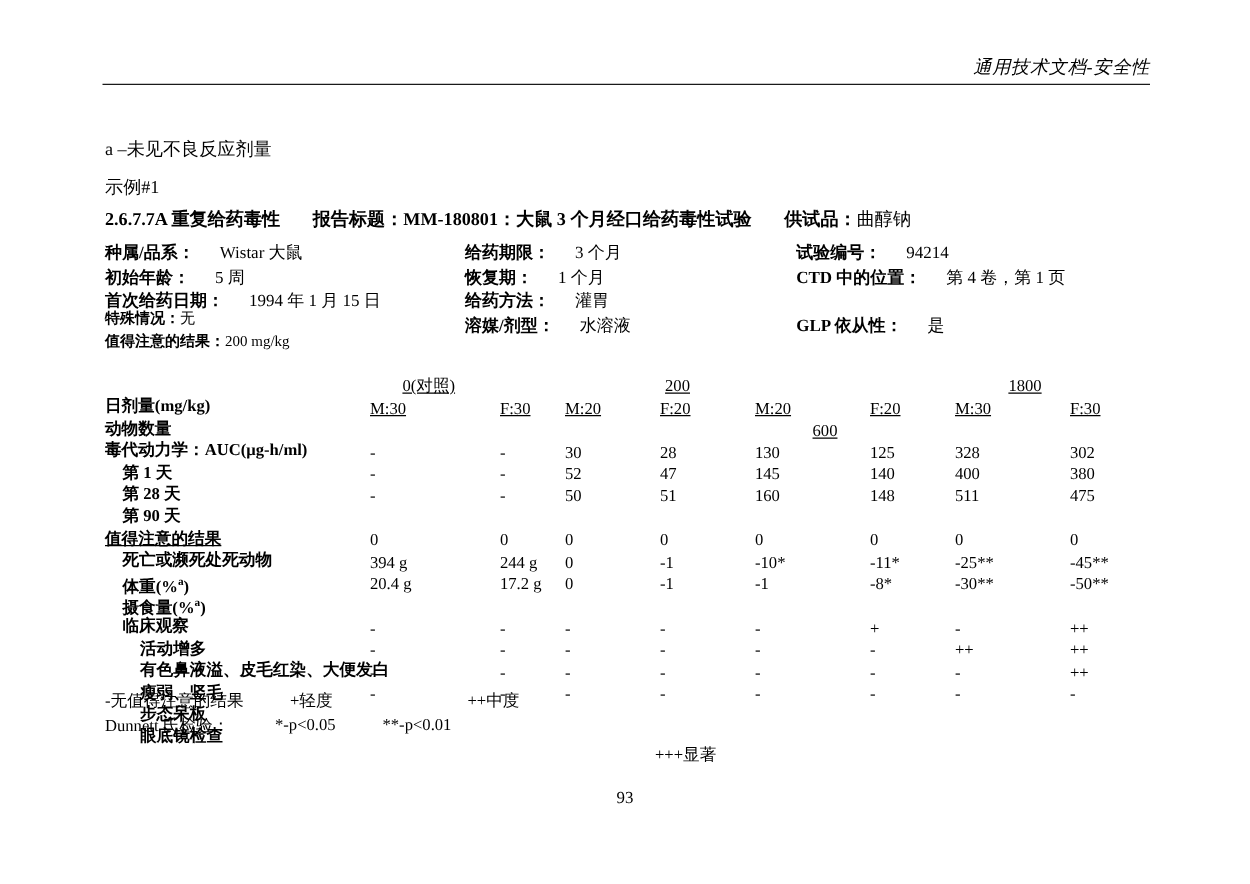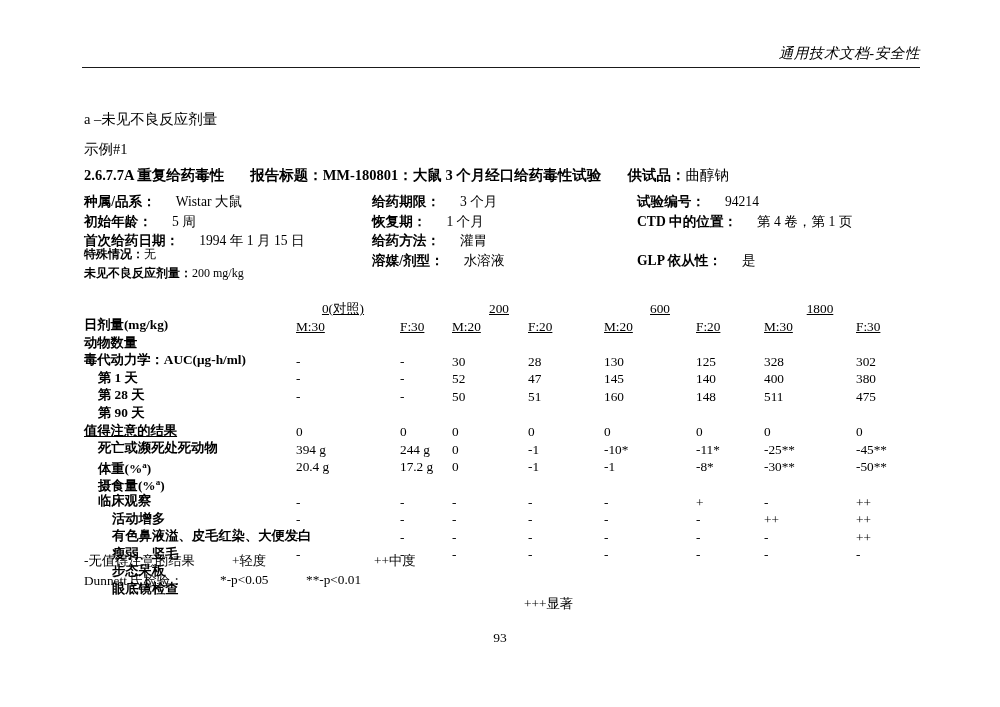--- a/index.html
+++ b/index.html
@@ -134,22 +134,22 @@
   .cell.u { text-decoration: underline; }
 
   .dosehdr {
     position: absolute;
     top: 0;
     text-align: center;
     text-decoration: underline;
     white-space: nowrap;
   }
   .dosehdr.d0 { left: 206px; width: 106px; }
-  .dosehdr.d1 { left: 362px; width: 106px; }
-  .dosehdr.d2 { left: 514px; width: 124px; }
+  .dosehdr.d1 { left: 362px; width: 106px; text-align: right; }
+  .dosehdr.d2 { left: 514px; width: 124px; margin-top: 36px; }
   .dosehdr.d3 { left: 674px; width: 124px; }
 
   
   .foot {
     position: absolute;
     left: 84px;
     font-size: 13.3px;
     white-space: nowrap;
   }
   .f1 { top: 552px; }
@@ -206,21 +206,21 @@
     <div class="meta-col c3">
       <div class="meta-row"><b>试验编号：</b><span class="val">94214</span></div>
       <div class="meta-row"><b>CTD 中的位置：</b><span class="val">第 4 卷，第 1 页</span></div>
       <div class="meta-row spacer">&nbsp;</div>
       <div class="meta-row"><b>GLP 依从性：</b><span class="val">是</span></div>
     </div>
 
   </div>
 
   <div class="special sp1"><b>特殊情况：</b><span>无</span></div>
-  <div class="special sp2"><b>未见不良反应剂量：</b><span>200 mg/kg</span></div>
+  <div class="special sp2"><b>值得注意的结果：</b><span>200 mg/kg</span></div>
 
   <div class="tbl">
 
     <div class="trow">
       <span class="lbl b">日剂量(mg/kg)</span>
       <span class="dosehdr d0">0(对照)</span>
       <span class="dosehdr d1">200</span>
       <span class="dosehdr d2">600</span>
       <span class="dosehdr d3">1800</span>
     </div>

